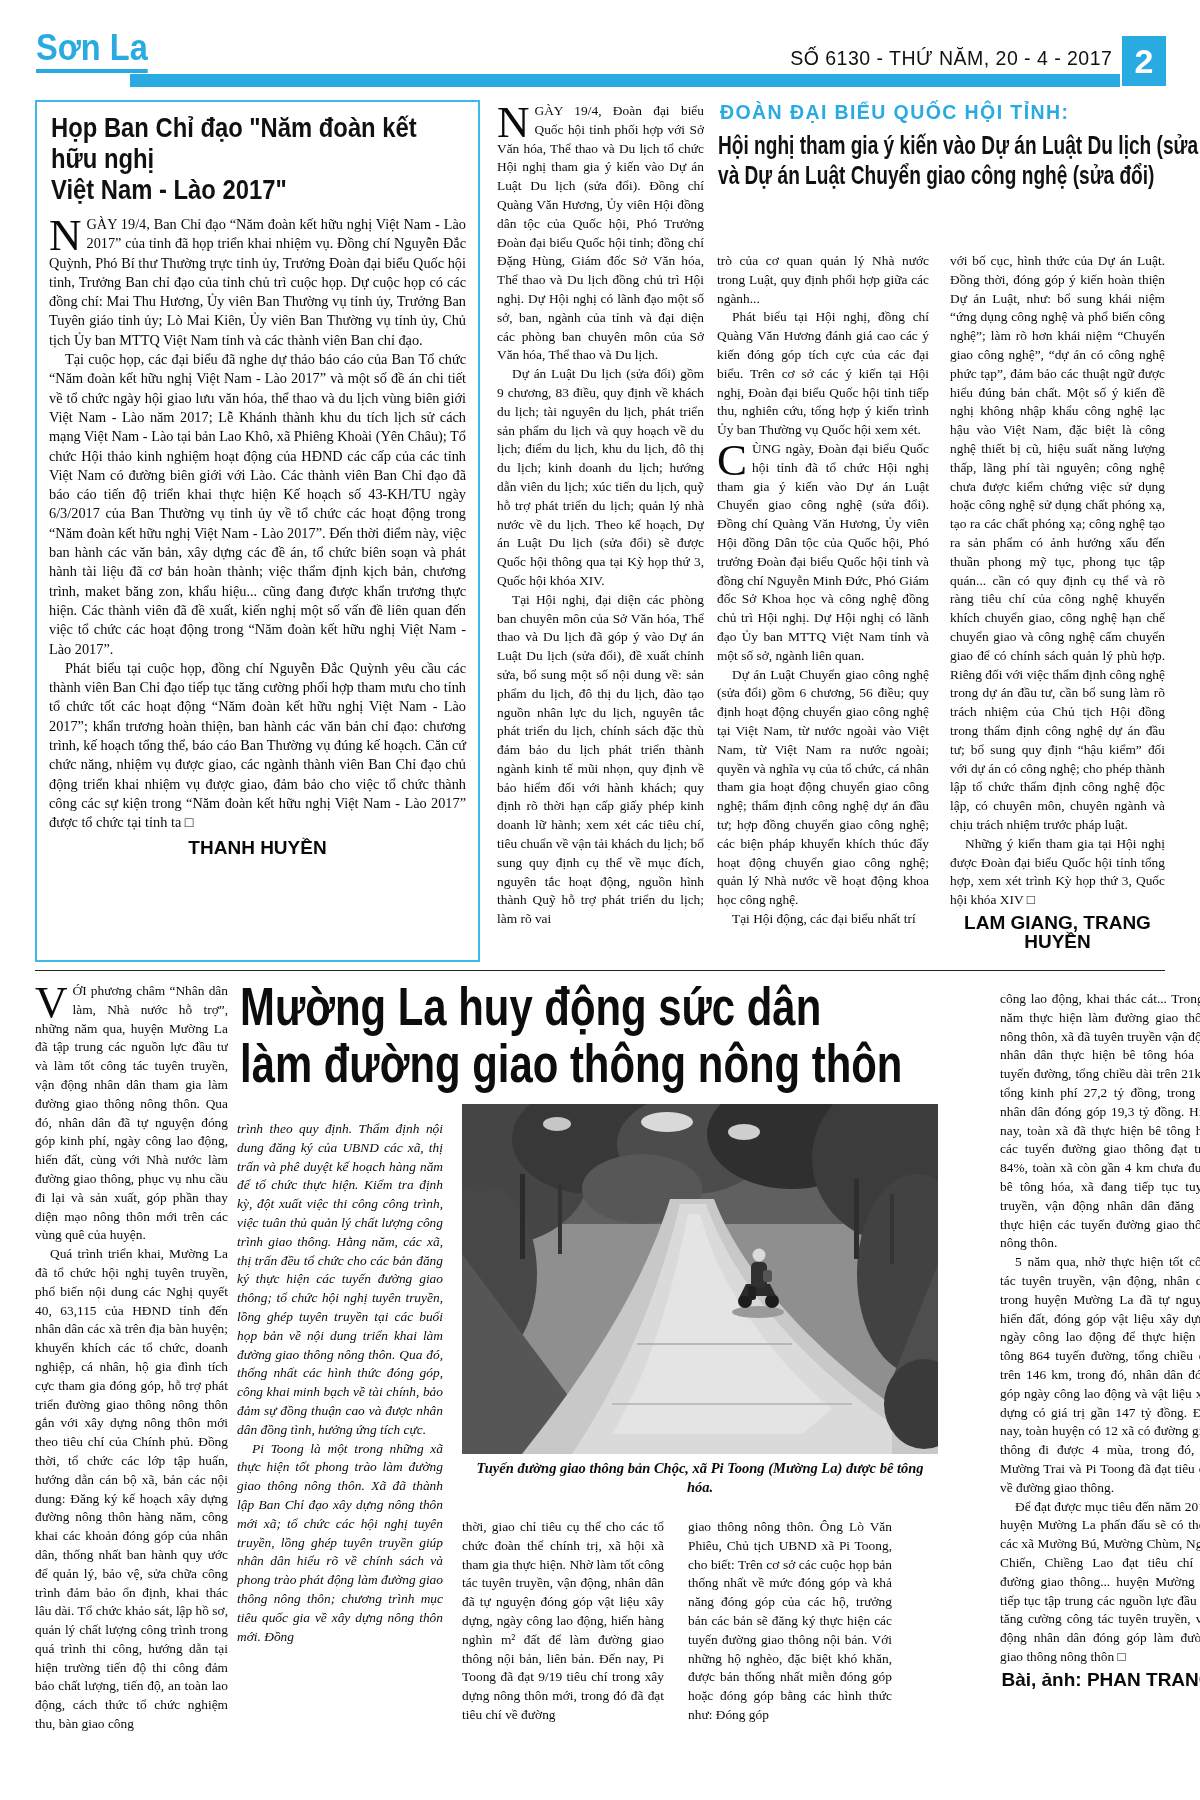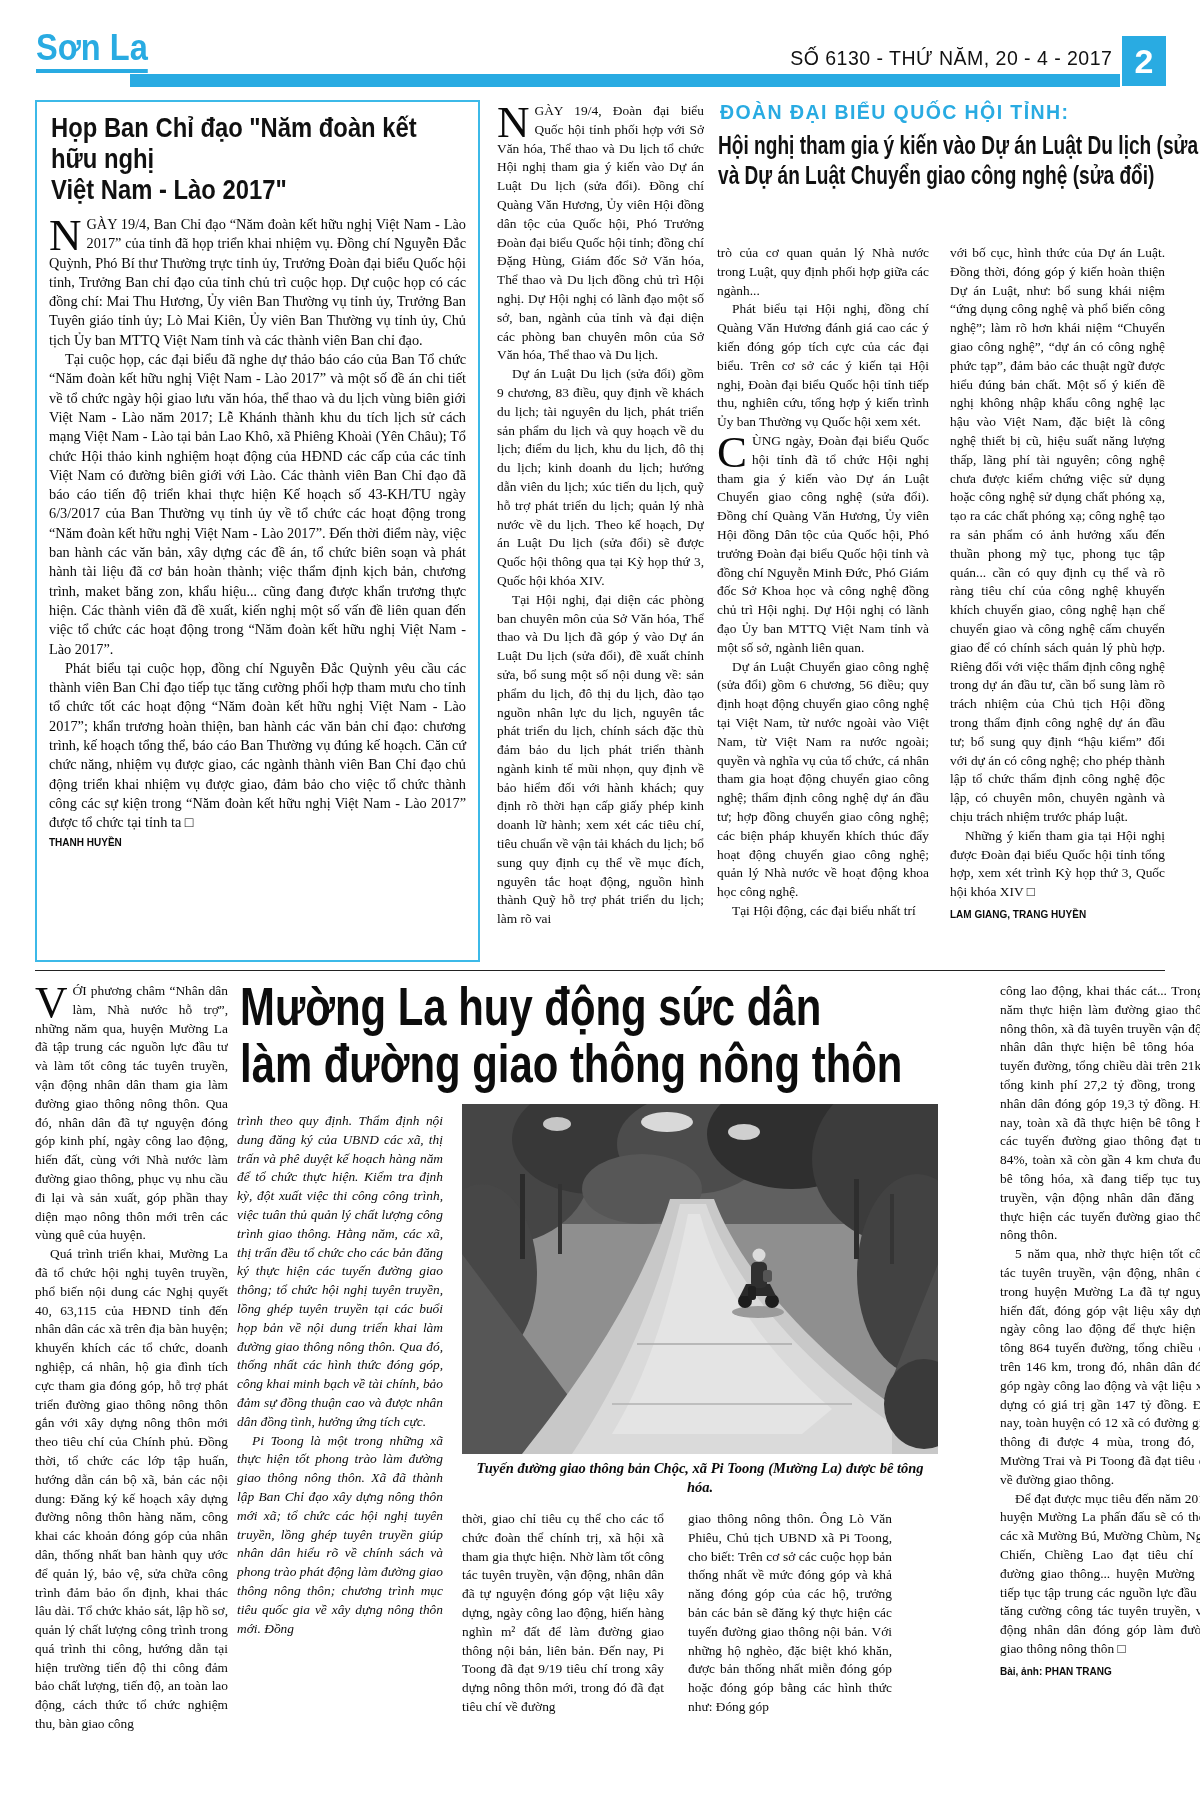--- a/index.html
+++ b/index.html
@@ -11,25 +11,25 @@
          padding-bottom:1px;transform:scaleX(.88);transform-origin:left top;}
   .issue{position:absolute;right:88px;top:46px;font-family:"Liberation Sans","DejaVu Sans",sans-serif;
          font-size:21px;color:#111;transform:scaleX(.93);transform-origin:right top;letter-spacing:.5px;}
   .pagenum{position:absolute;left:1122px;top:36px;width:44px;height:50px;background:#29ABE2;color:#fff;
          font-family:"Liberation Sans","DejaVu Sans",sans-serif;font-weight:700;font-size:34px;
          display:flex;align-items:center;justify-content:center;}
   .topbar{position:absolute;left:130px;top:74px;width:990px;height:13px;background:#29ABE2;}
   
   .col{position:absolute;overflow:hidden;font-size:13.4px;line-height:18.8px;text-align:justify;}
   .col p{margin:0;text-indent:15px;}
-  .col p.ni{text-indent:0;}
+  .col p.ni{text-indent:0;margin-top:8px;}
   .col p.lead{text-indent:0;}
   .dc{float:left;font-size:45px;line-height:34px;padding:3px 5px 0 0;}
-  .byline{font-family:"Liberation Sans","DejaVu Sans",sans-serif;font-weight:700;font-size:10px;
-          text-align:left;text-indent:0 !important;margin-top:4px !important;}
+  .byline{font-family:"Liberation Sans","DejaVu Sans",sans-serif;font-weight:700;font-size:19px;
+          text-align:center;text-indent:0 !important;margin-top:4px !important;}
   .condensed{font-family:"Liberation Sans","DejaVu Sans",sans-serif;font-weight:700;
           transform-origin:left top;}
   
   .a1box{position:absolute;left:35px;top:100px;width:445px;height:862px;border:2.5px solid #3CB9E8;
          padding:8px 12px;box-sizing:border-box;overflow:hidden;}
   .a1title{font-size:28px;line-height:31px;width:118%;transform:scaleX(.85);margin:2px 0 10px 2px;color:#111;}
   .a1body{font-size:14.3px;line-height:19.3px;text-align:justify;}
   .a1body p{margin:0;text-indent:16px;}
   .a1body p.lead{text-indent:0;}
   

